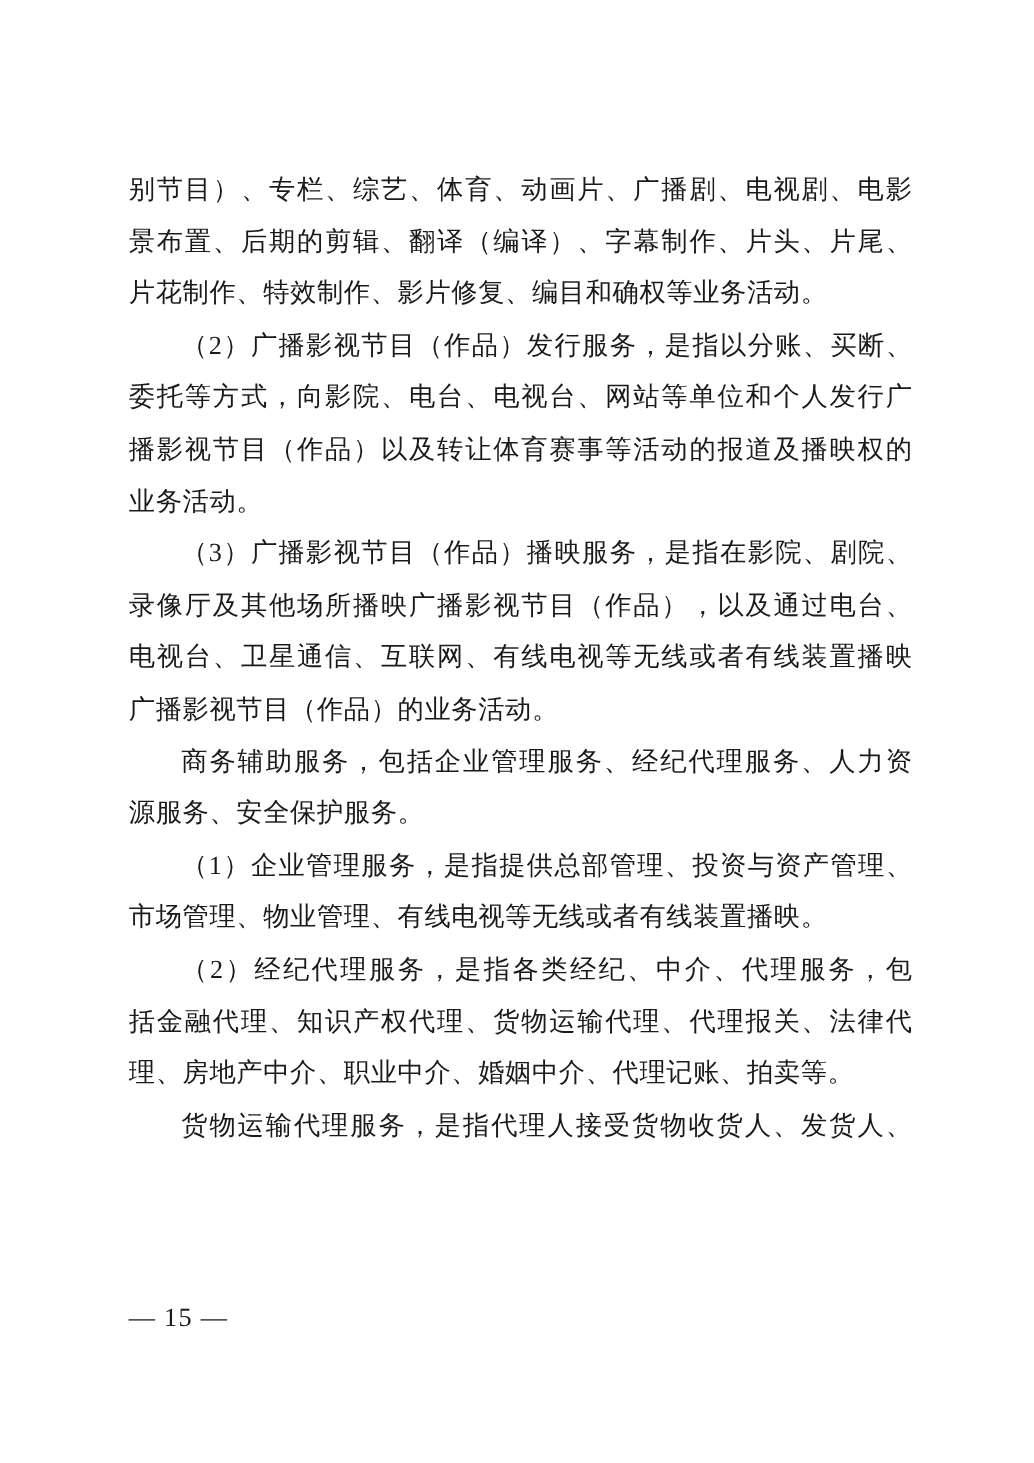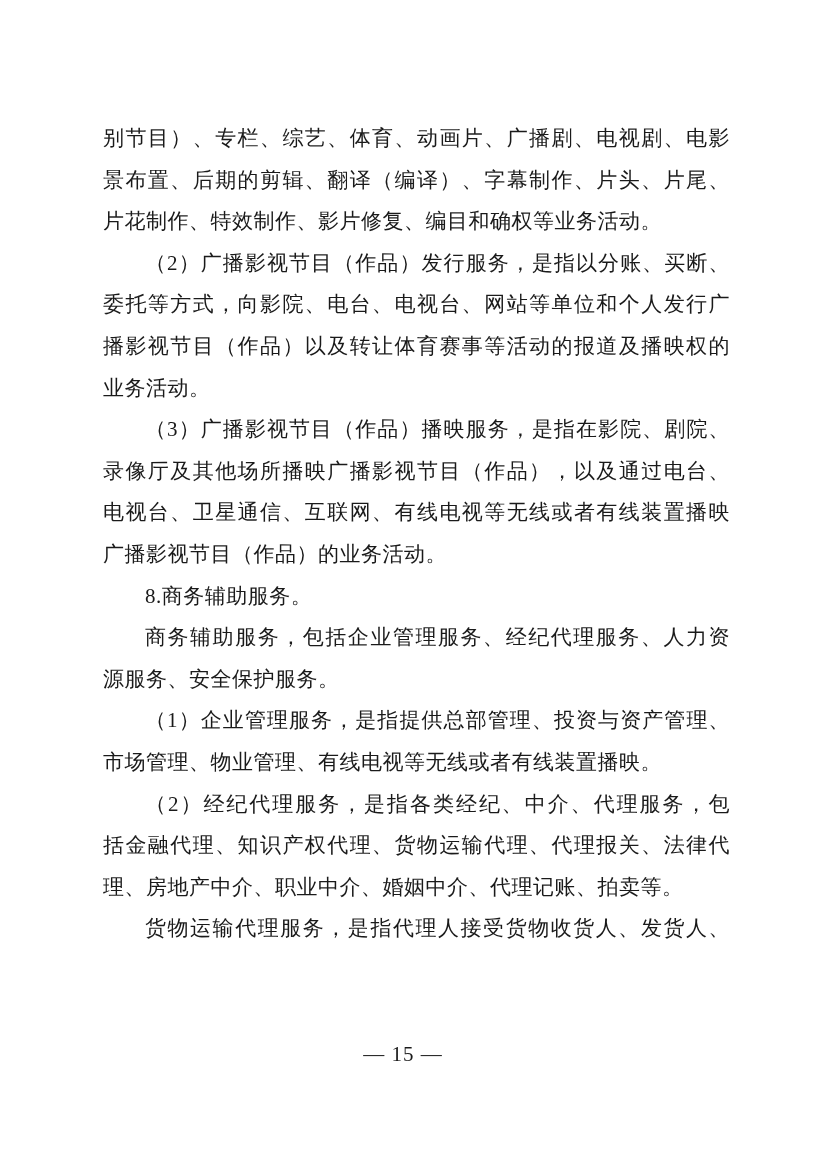--- a/index.html
+++ b/index.html
@@ -10,21 +10,21 @@
     color: #1a1a1a;
     overflow: hidden;
   }
   .page {
     position: relative;
     width: 827px; height: 1170px;
     background: #ffffff;
   }
   .textblock {
     position: absolute;
-    left: 103px; top: 118px;
+    left: 103px; top: 131px;
     width: 627px;
   }
   .para { margin: 0; }
   .line {
     display: block;
     height: 41.6px;
     line-height: 41.6px;
     font-size: 21px;
     letter-spacing: 0.5px;
     white-space: nowrap;
@@ -36,21 +36,21 @@
   .line.end {
     text-align-last: left;
   }
   .line.ind {
     text-indent: 42px;
   }
   .footer {
     position: absolute;
     left: 103px; top: 1040px;
     width: 600px;
-    text-align: center;
+    text-align: left;
     font-size: 21px;
     line-height: 28px;
     color: #1a1a1a;
     letter-spacing: 1px;
   }
 </style>
 </head>
 <body>
 
 <div class="page">
@@ -70,23 +70,20 @@
       <span class="line end">业务活动。</span>
     </p>
 
     <p class="para">
       <span class="line ind">（3）广播影视节目（作品）播映服务，是指在影院、剧院、</span>
       <span class="line">录像厅及其他场所播映广播影视节目（作品），以及通过电台、</span>
       <span class="line">电视台、卫星通信、互联网、有线电视等无线或者有线装置播映</span>
       <span class="line end">广播影视节目（作品）的业务活动。</span>
     </p>
 
-    <p class="para">
-      <span class="line ind end">8.商务辅助服务。</span>
-    </p>
 
     <p class="para">
       <span class="line ind">商务辅助服务，包括企业管理服务、经纪代理服务、人力资</span>
       <span class="line end">源服务、安全保护服务。</span>
     </p>
 
     <p class="para">
       <span class="line ind">（1）企业管理服务，是指提供总部管理、投资与资产管理、</span>
       <span class="line end">市场管理、物业管理、有线电视等无线或者有线装置播映。</span>
     </p>

